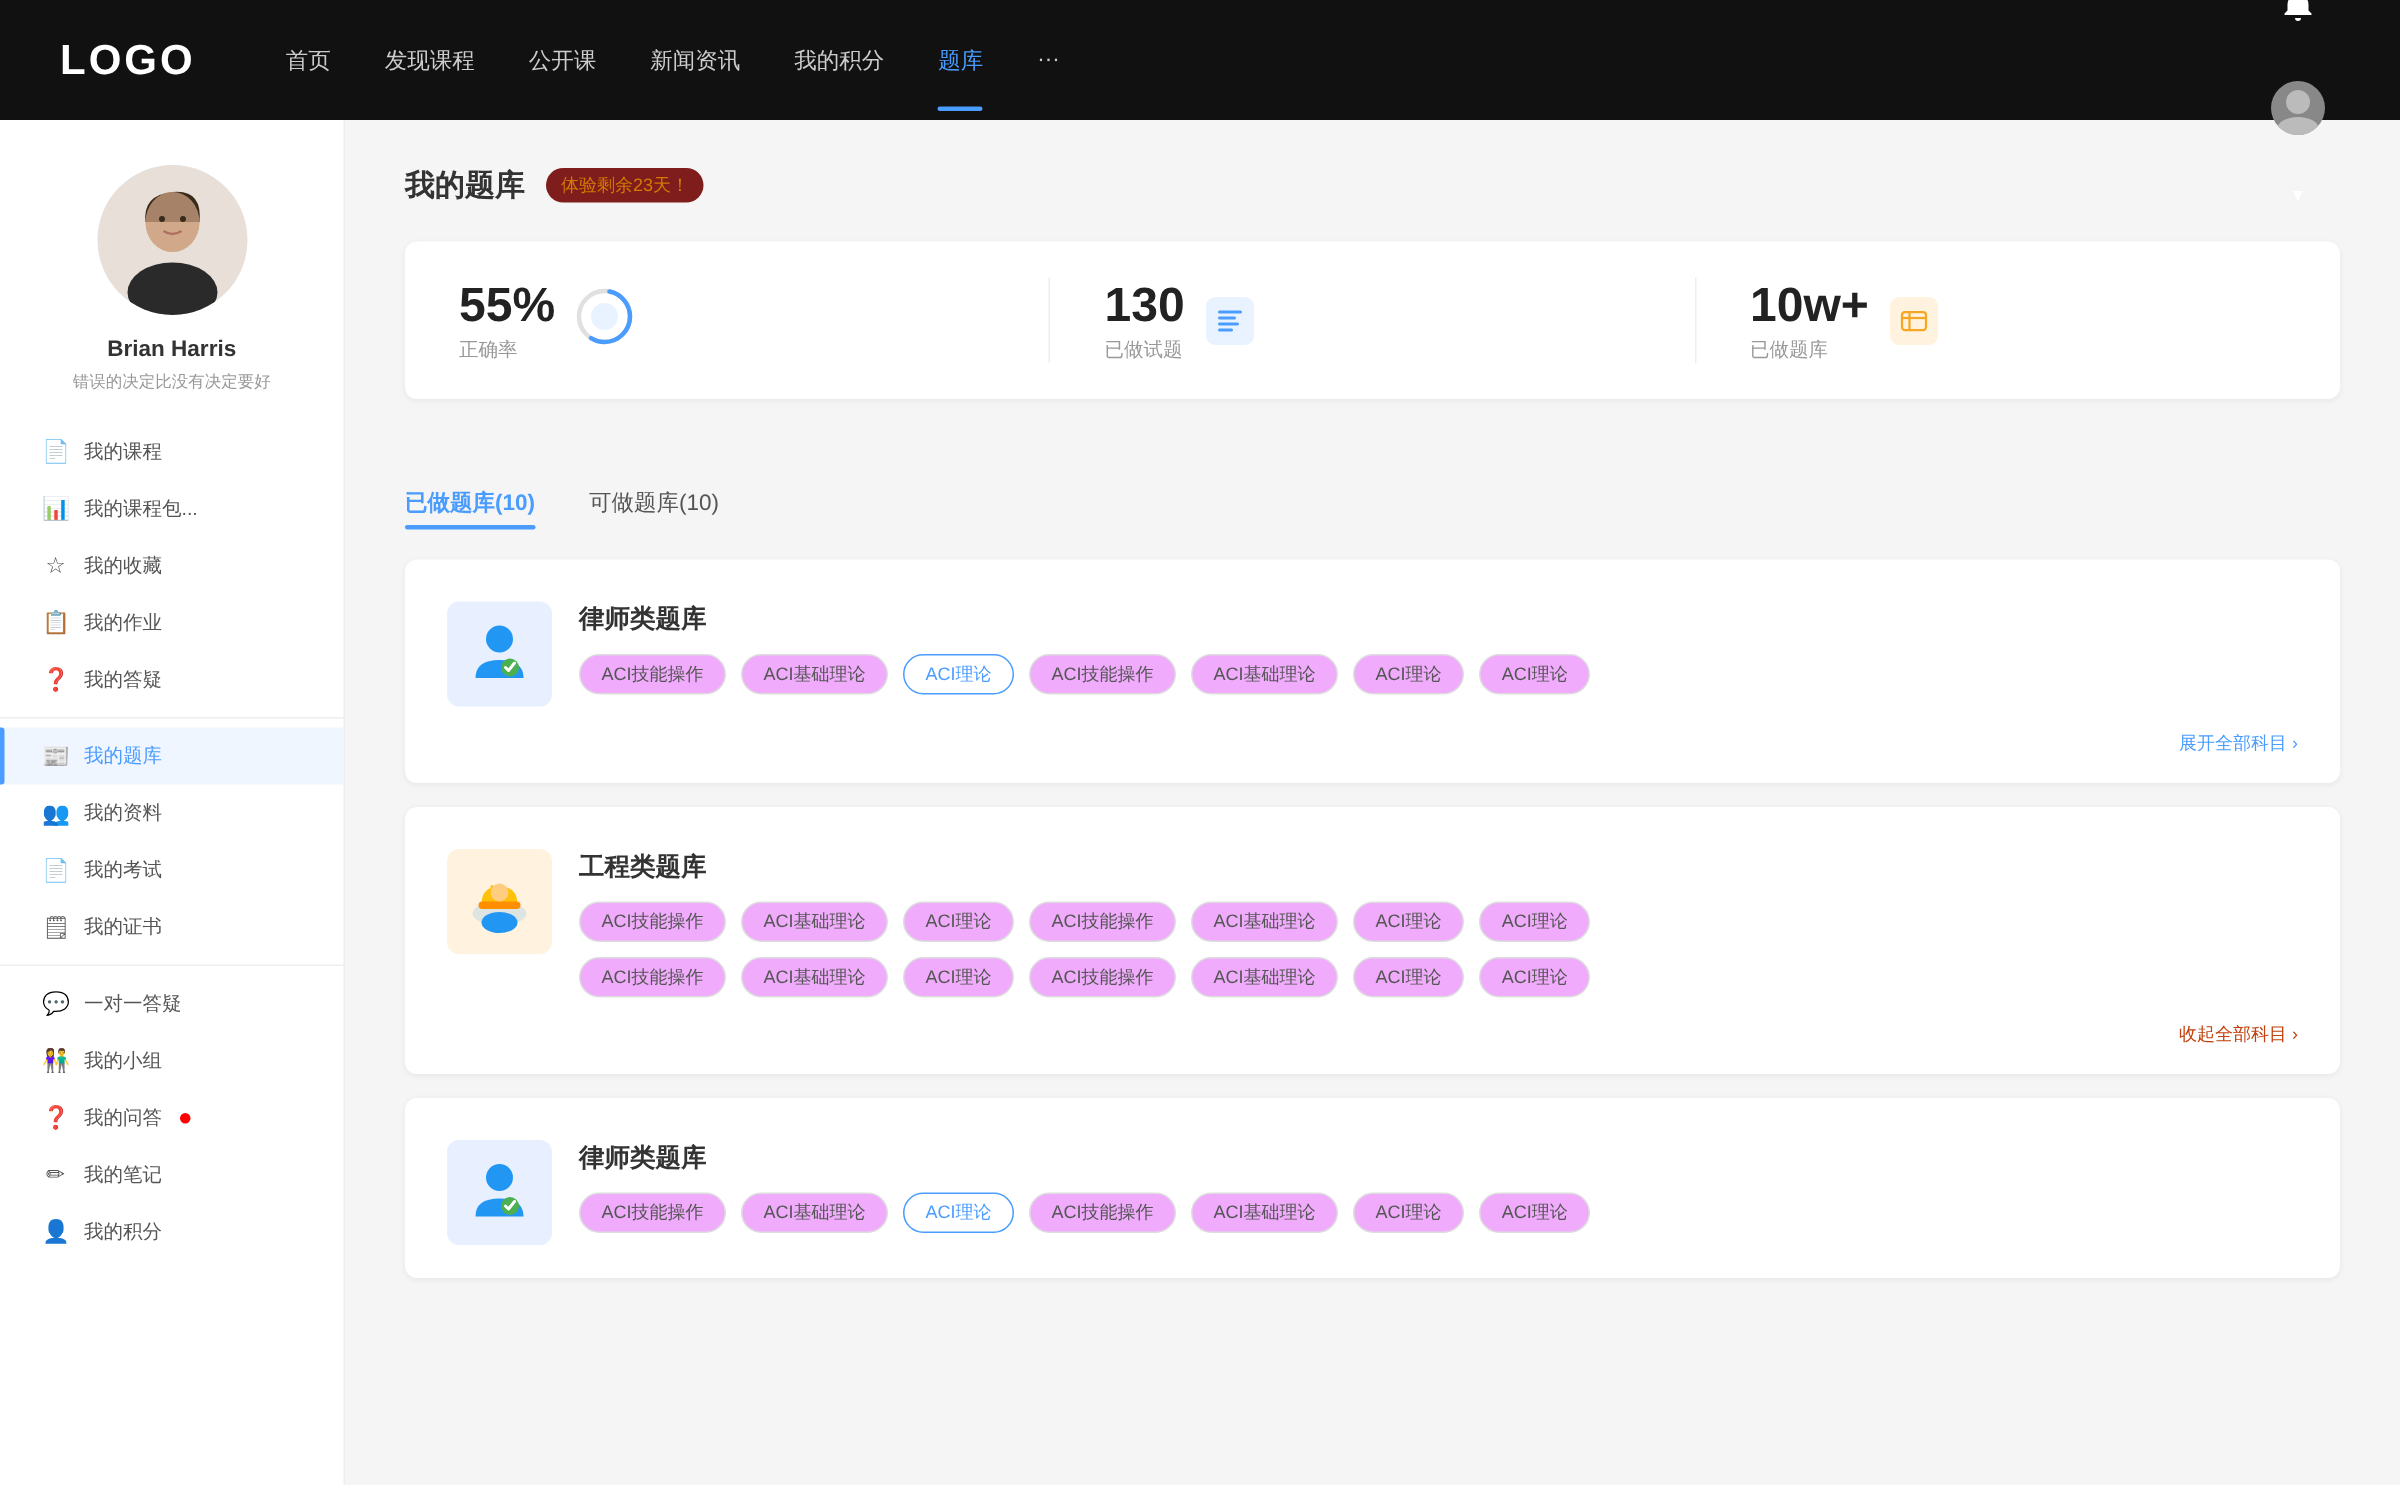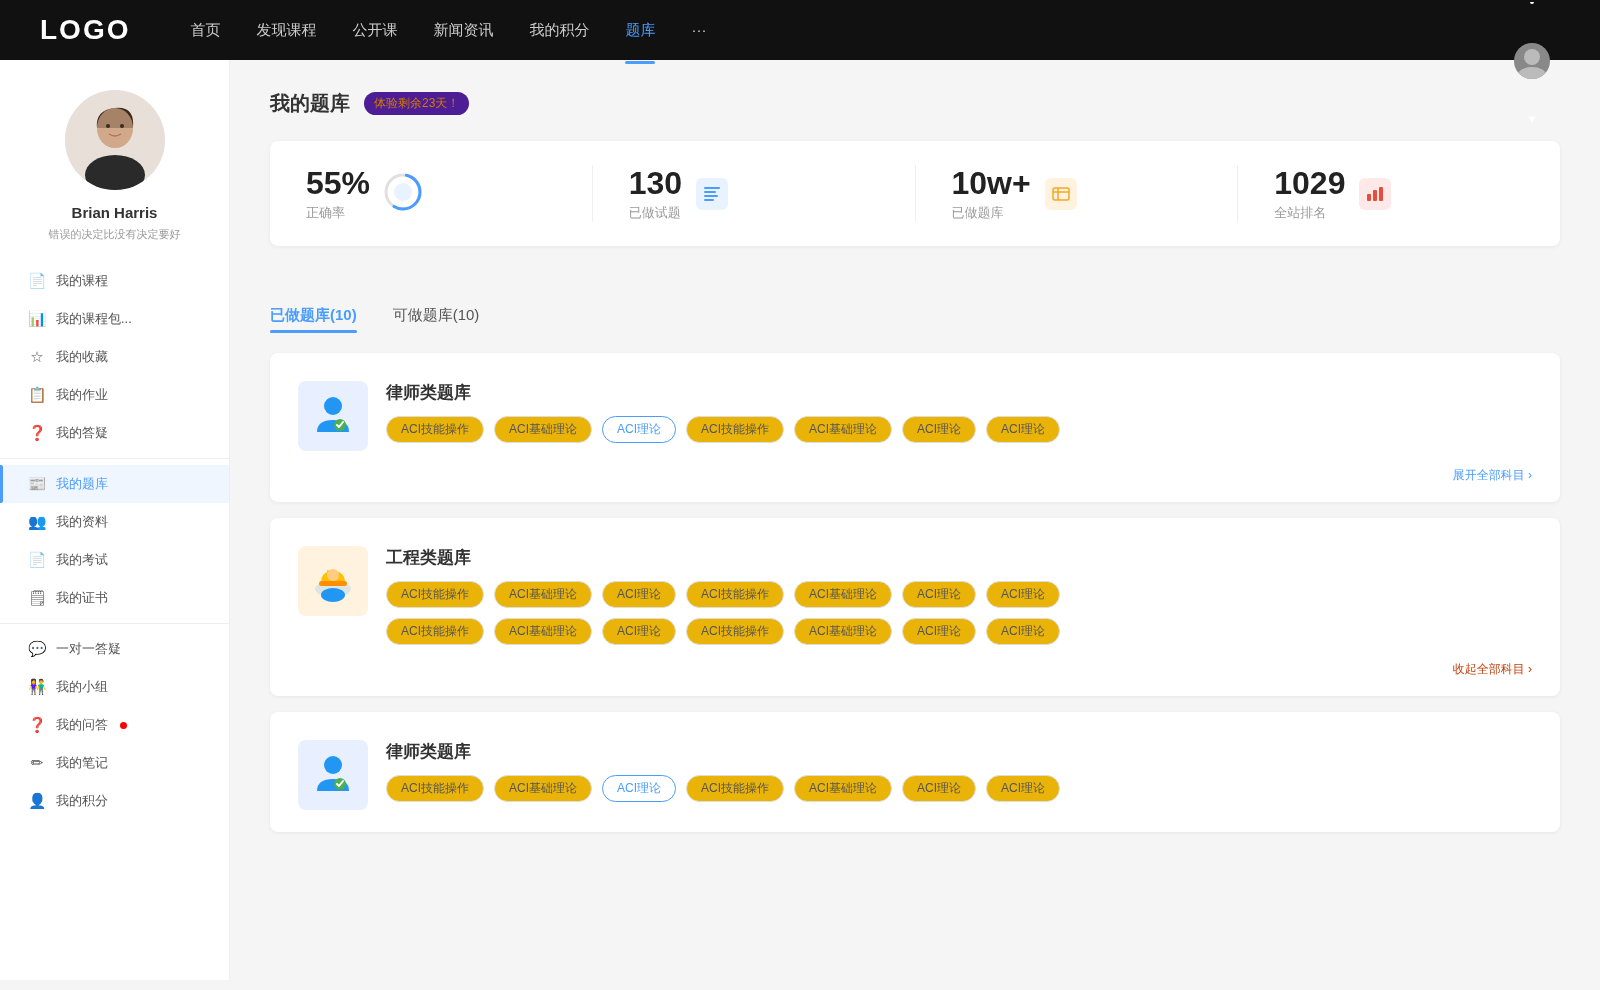--- a/index.html
+++ b/index.html
@@ -1,21 +1,21 @@
 <!DOCTYPE html>
 <html><head>
   <meta charset="utf-8">
   <style>
     * { box-sizing: border-box; margin: 0; padding: 0; }
     body { font-family: "PingFang SC", "Microsoft YaHei", sans-serif; background: #f5f5f5; min-height: 990px; }
 
     
     .navbar {
       background: #111;
-      height: 60px;
+      height: 80px;
       display: flex;
       align-items: center;
       padding: 0 40px;
       position: relative;
     }
     .navbar .logo {
       font-size: 28px;
       font-weight: 900;
       color: #fff;
       letter-spacing: 2px;
@@ -175,21 +175,21 @@
       align-items: center;
       gap: 14px;
       margin-bottom: 24px;
     }
     .page-title {
       font-size: 20px;
       font-weight: 700;
       color: #333;
     }
     .trial-badge {
-      background: #4c1d95;
+      background: #7f1d1d;
       color: #d47a00;
       font-size: 12px;
       padding: 3px 10px;
       border-radius: 12px;
     }
 
     
     .stats-row {
       display: flex;
       background: #fff;
@@ -281,21 +281,21 @@
       margin-bottom: 12px;
     }
     .qbank-tags {
       display: flex;
       flex-wrap: wrap;
       gap: 10px;
     }
     .qbank-tag {
       font-size: 12px;
       color: #555;
-      background: #eab308;
+      background: #f0abfc;
       border: 1px solid #ddd;
       border-radius: 14px;
       padding: 4px 14px;
       cursor: pointer;
     }
     .qbank-tag.selected {
       border-color: #4a9cff;
       color: #4a9cff;
       background: #fff;
     }
@@ -487,33 +487,20 @@
         </div>
         <div class="icon-box icon-box-orange">
           <svg width="20" height="20" viewBox="0 0 20 20">
               <rect x="2" y="4" width="16" height="12" rx="2" fill="none" stroke="#f5a623" stroke-width="1.5"></rect>
               <line x1="2" y1="8" x2="18" y2="8" stroke="#f5a623" stroke-width="1.5"></line>
               <line x1="7" y1="4" x2="7" y2="16" stroke="#f5a623" stroke-width="1.5"></line>
             </svg>
         </div>
       </div>
 
-      <div class="stat-item">
-        <div class="stat-text">
-          <div class="stat-value">1029</div>
-          <div class="stat-label">全站排名</div>
-        </div>
-        <div class="icon-box icon-box-red">
-          <svg width="20" height="20" viewBox="0 0 20 20">
-              <rect x="2" y="10" width="4" height="7" rx="1" fill="#e74c3c"></rect>
-              <rect x="8" y="6" width="4" height="11" rx="1" fill="#e74c3c"></rect>
-              <rect x="14" y="3" width="4" height="14" rx="1" fill="#e74c3c"></rect>
-            </svg>
-        </div>
-      </div>
     </div>
 
     <div class="tabs-row">
       <div class="tab-item active">已做题库(10)</div>
       <div class="tab-item">可做题库(10)</div>
     </div>
 
     <div class="qbank-card">
       <div class="qbank-header">
         <div class="qbank-icon-wrap">

